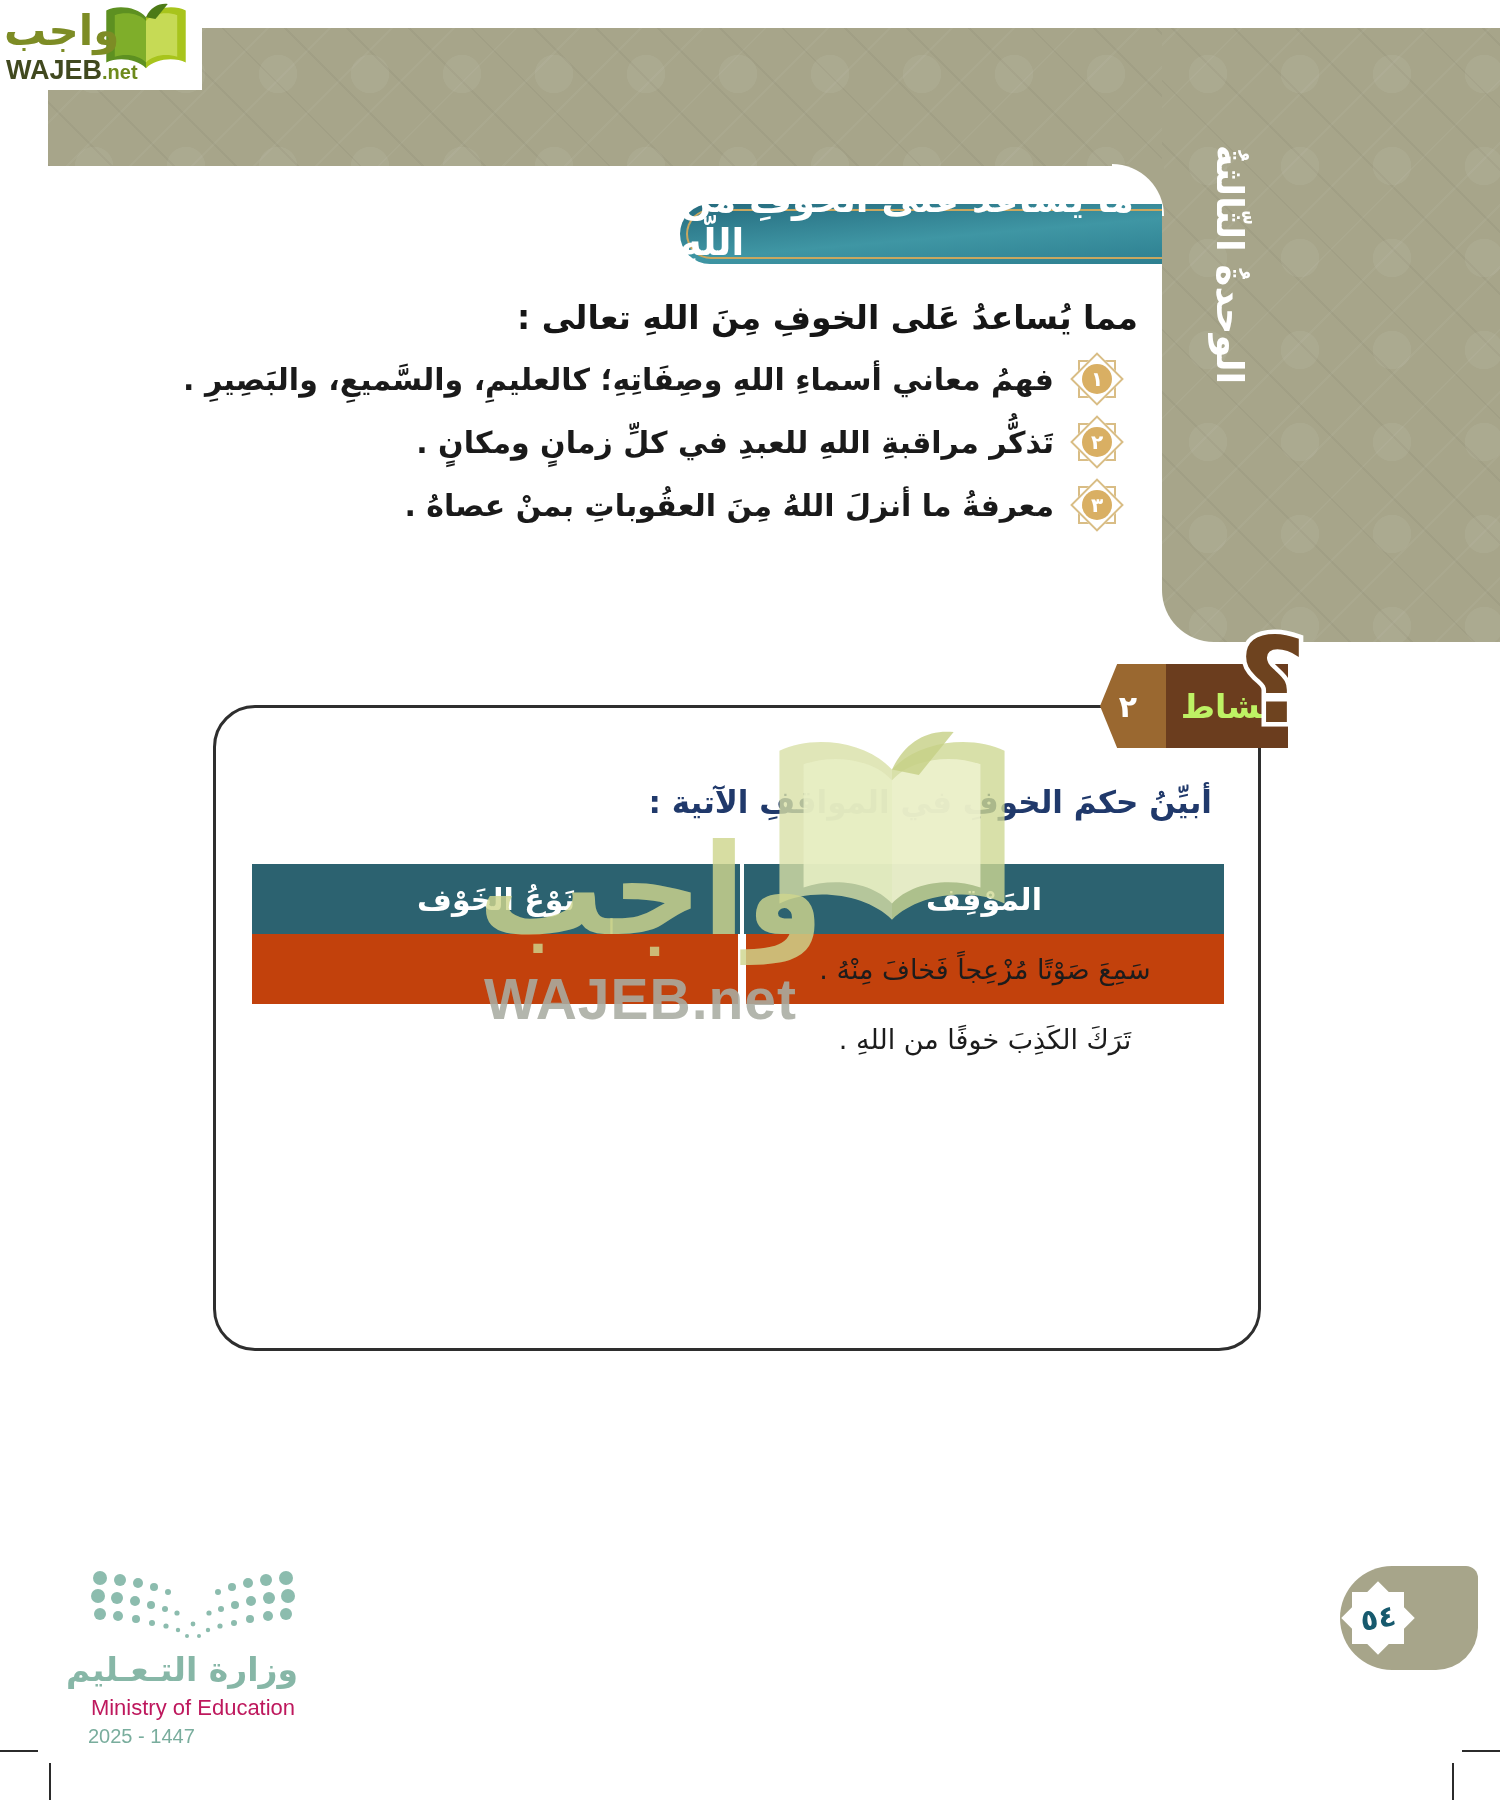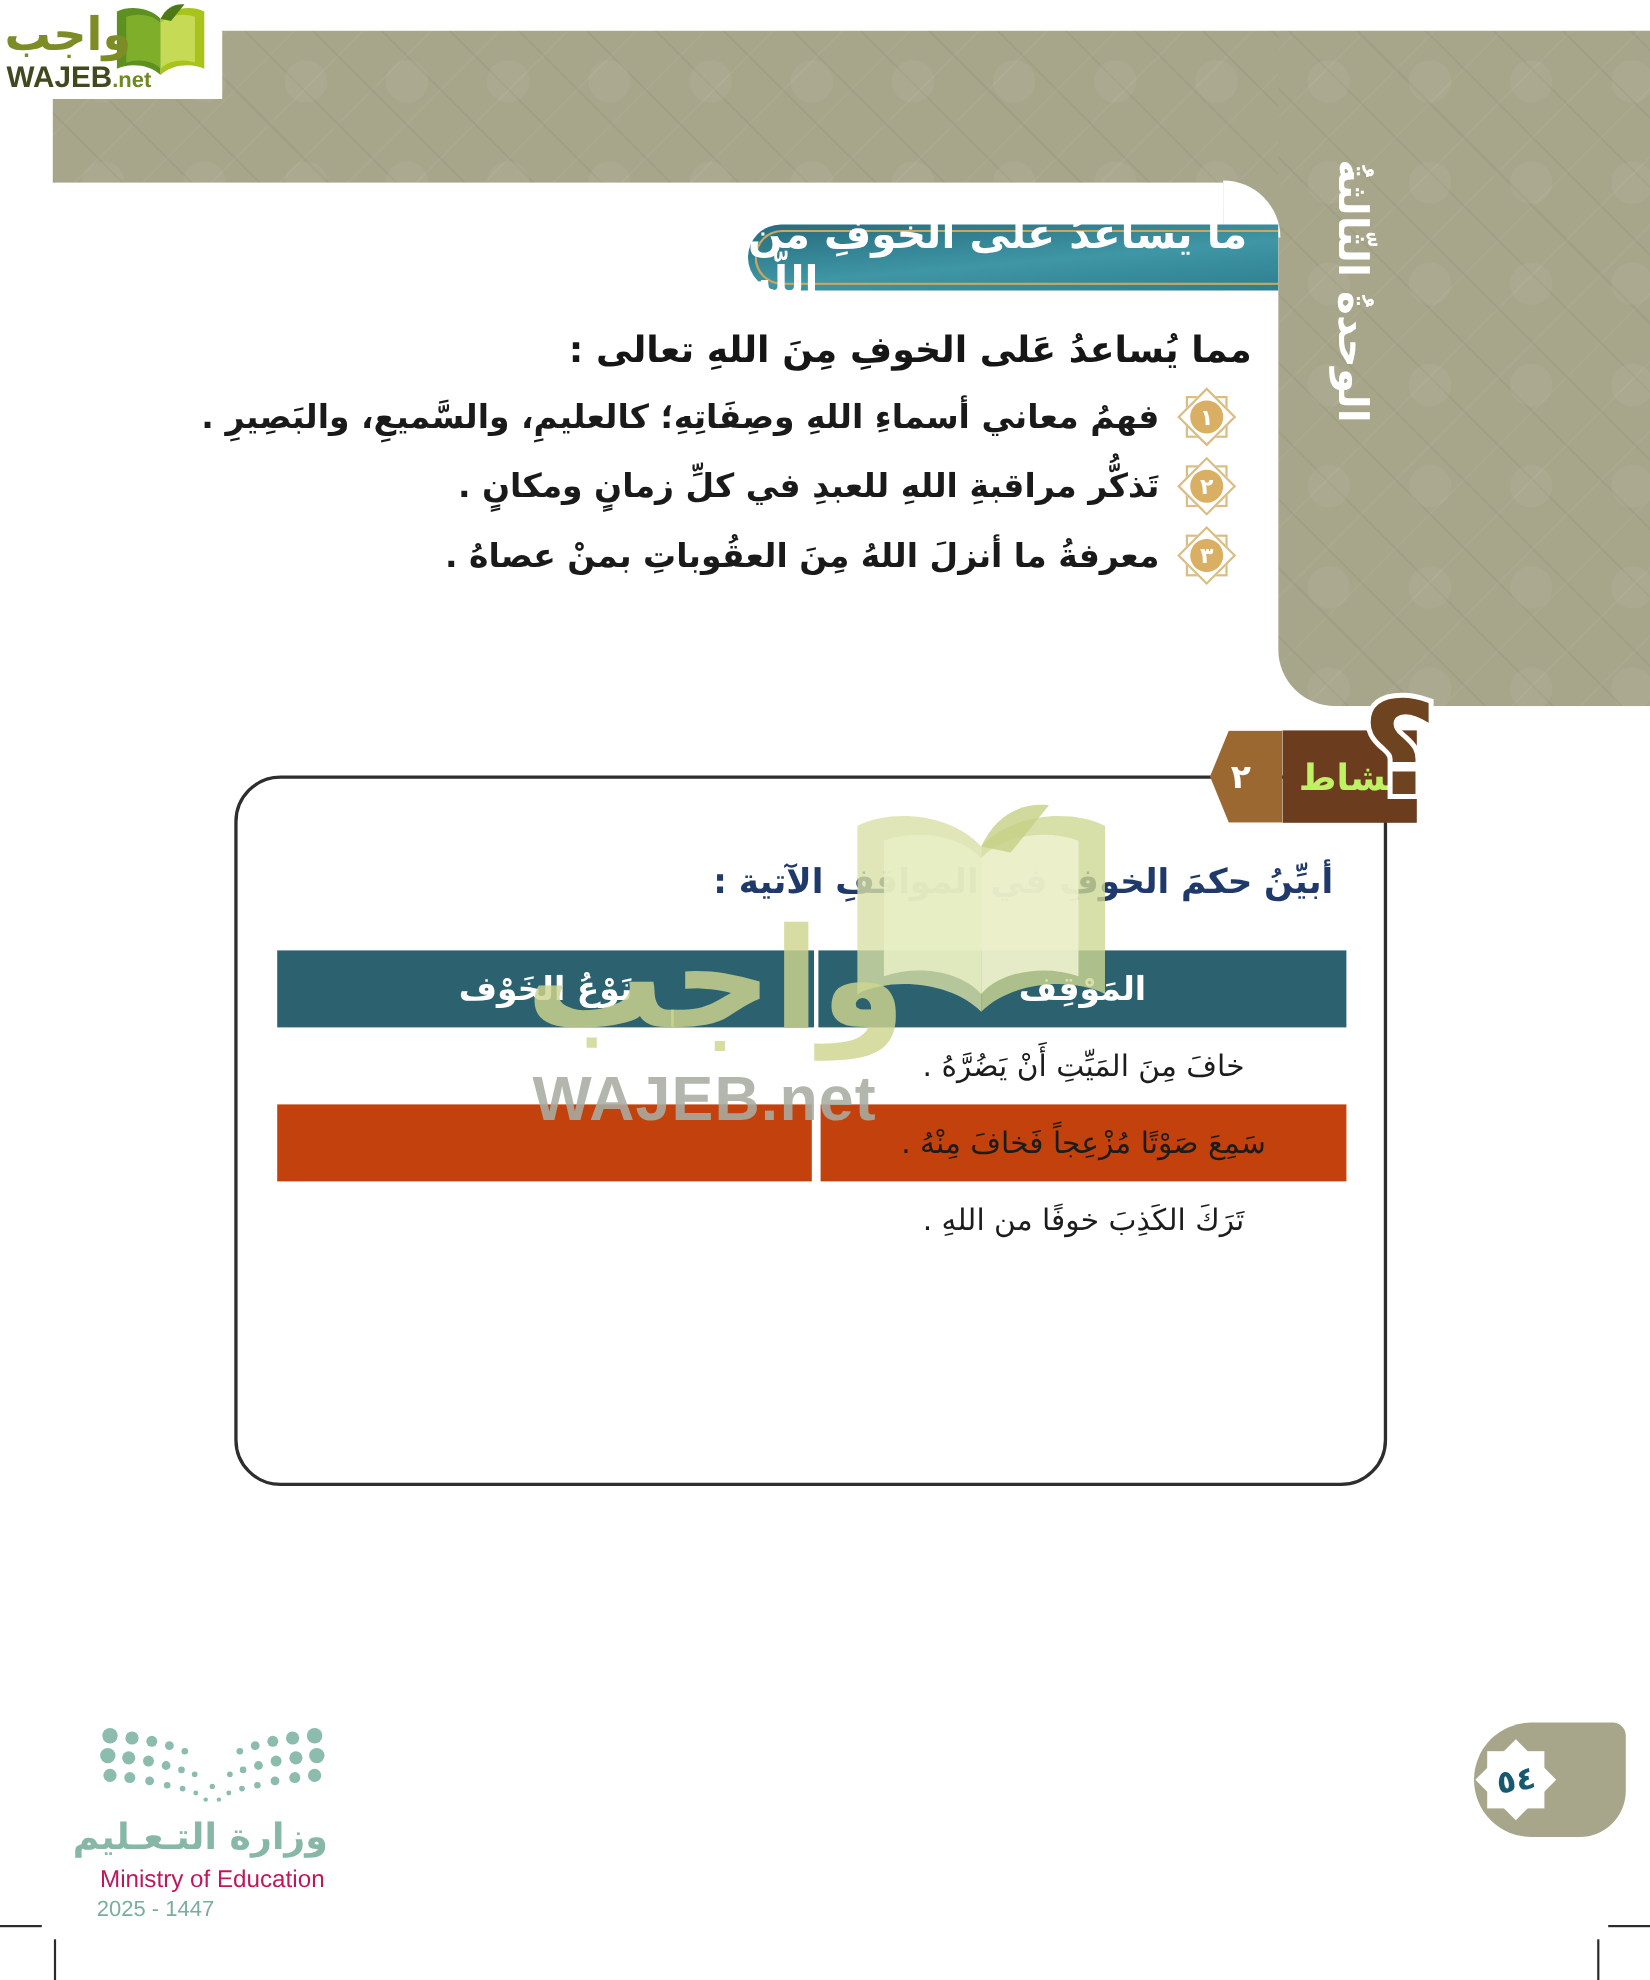--- a/index.html
+++ b/index.html
@@ -29,21 +29,21 @@
   .logo-en .w{font-size:27px;font-weight:bold;color:#41491f;}
   .logo-en .n{font-size:20px;font-weight:bold;color:#6d8a1c;margin-top:16px;}
 
   
   .unit-wrap{left:1150px;top:126px;width:160px;height:276px;display:flex;align-items:center;justify-content:center;z-index:2;}
   .unit-wrap span{transform:rotate(90deg);white-space:nowrap;color:#ffffff;font-size:37px;font-weight:bold;}
 
   
   .banner{left:680px;top:204px;width:482px;height:60px;border-radius:40px 0 0 40px;
           background:linear-gradient(175deg,#256b7e 0%,#3f96a4 55%,#2d7f90 100%);
-          display:flex;align-items:center;justify-content:center;z-index:2;}
+          display:flex;align-items:flex-end;justify-content:center;z-index:2;}
   .banner-gold{position:absolute;left:6px;top:5px;right:0;bottom:5px;border:2px solid #c9a75f;border-right:0;
                border-radius:34px 0 0 34px;}
   .banner span{position:relative;color:#fff;font-size:37px;font-weight:bold;}
 
   
   .intro{right:362px;top:298px;font-size:33px;font-weight:bold;color:#161616;direction:rtl;white-space:nowrap;}
   .point-text{font-size:30px;font-weight:bold;color:#1a1a1a;direction:rtl;white-space:nowrap;}
   .star-bullet{width:54px;height:54px;}
   .star-bullet .sq{position:absolute;left:8px;top:8px;width:34px;height:34px;border:2px solid #d9bd85;background:#fff;}
   .star-bullet .sq.r45{transform:rotate(45deg);}
@@ -158,25 +158,20 @@
   <div class="abs point-text" style="right:446px;top:488px;">معرفةُ ما أنزلَ اللهُ مِنَ العقُوباتِ بمنْ عصاهُ .</div>
 
   <div class="abs act-box">
     <div class="act-title">أبيِّنُ حكمَ الخوفِ في المواقفِ الآتية :</div>
 
     <div class="act-table">
       <div class="t-head">
         <div class="cell">المَوْقِف</div>
         <div></div>
         <div class="cell">نَوْعُ الخَوْف</div>
-      </div>
-      <div class="t-row">
-        <div class="cell">خافَ مِنَ المَيِّتِ أَنْ يَضُرَّهُ .</div>
-        <div></div>
-        <div class="cell"></div>
       </div>
       <div class="t-row shade">
         <div class="cell">سَمِعَ صَوْتًا مُزْعِجاً فَخافَ مِنْهُ .</div>
         <div></div>
         <div class="cell"></div>
       </div>
       <div class="t-row">
         <div class="cell">تَرَكَ الكَذِبَ خوفًا من اللهِ .</div>
         <div></div>
         <div class="cell"></div>

